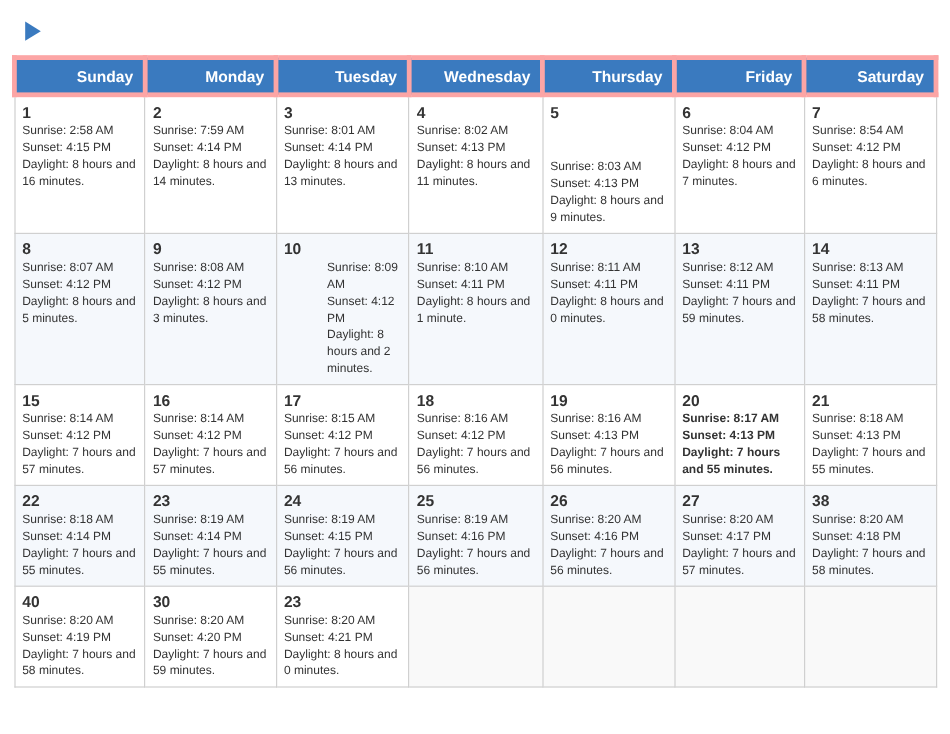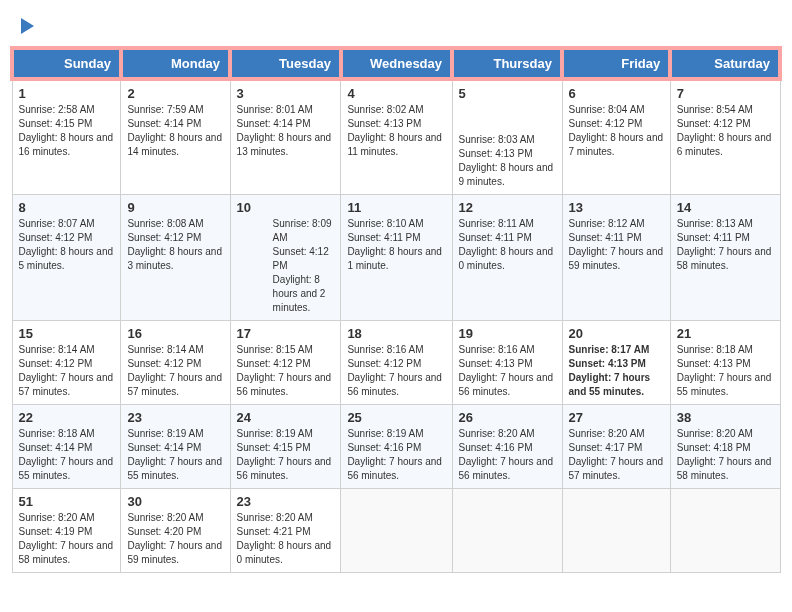--- a/index.html
+++ b/index.html
@@ -303,21 +303,21 @@
         </td>
         <td>
           <span class="day-num">38</span>
           <div class="cell-content" style="white-space: pre-line;">Sunrise: 8:20 AM
 Sunset: 4:18 PM
 Daylight: 7 hours and 58 minutes.</div>
         </td>
       </tr>
       <tr>
         <td>
-          <span class="day-num">51</span>
+          <span class="day-num">40</span>
           <div class="cell-content" style="white-space: pre-line;">Sunrise: 8:20 AM
 Sunset: 4:19 PM
 Daylight: 7 hours and 58 minutes.</div>
         </td>
         <td>
           <span class="day-num">30</span>
           <div class="cell-content" style="white-space: pre-line;">Sunrise: 8:20 AM
 Sunset: 4:20 PM
 Daylight: 7 hours and 59 minutes.</div>
         </td>

